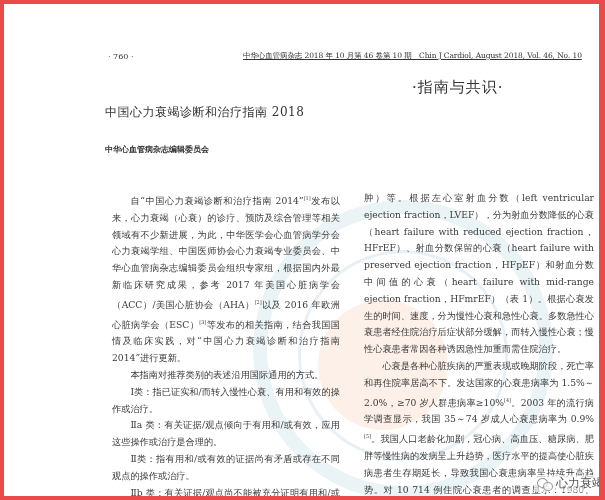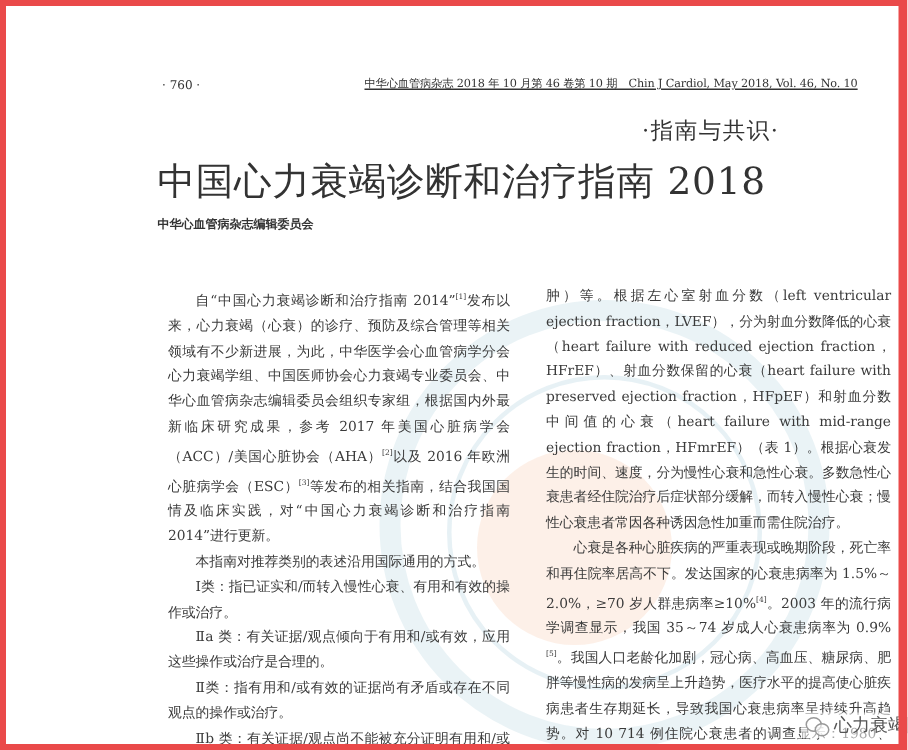--- a/index.html
+++ b/index.html
@@ -47,27 +47,27 @@
       font-size: 8px; color: #333;
     }
     .running-head {
       position: absolute; left: 195px; top: 51px;
       font-size: 7.5px; color: #333;
       text-decoration: underline;
       white-space: nowrap;
       letter-spacing: -0.1px;
     }
     .section-label {
-      position: absolute; left: 380px; top: 78px;
+      position: absolute; left: 364px; top: 78px;
       font-size: 15px; color: #333; letter-spacing: 1px;
       white-space: nowrap;
     }
     .title {
       position: absolute; left: 57px; top: 104px;
-      font-size: 25px; color: #333; letter-spacing: 0.5px;
+      font-size: 12px; color: #333; letter-spacing: 0.5px;
       white-space: nowrap;
     }
     .authors {
       position: absolute; left: 57px; top: 143px;
       font-size: 8px; color: #333; line-height: 14px;
       font-family: "DejaVu Sans", "Liberation Sans", sans-serif;
       font-weight: bold;
       white-space: nowrap;
     }
     .authors .gap { display: inline-block; width: 12px; }
@@ -104,21 +104,21 @@
   </style>
 </head>
 <body>
 
 <div class="page">
   <div class="seal"></div>
   <div class="seal-inner"></div>
   <div class="seal-core"></div>
 
   <div class="pageno">· 760 ·</div>
-  <div class="running-head">中华心血管病杂志 2018 年 10 月第 46 卷第 10 期　Chin J Cardiol, May 2018, Vol. 46, No. 10</div>
+  <div class="running-head">中华心血管病杂志 2018 年 10 月第 46 卷第 10 期　Chin J Cardiol, August 2018, Vol. 46, No. 10</div>
   <div class="section-label">·指南与共识·</div>
 
   <div class="title">中国心力衰竭诊断和治疗指南 2018</div>
 
   <div class="authors">
     <div>中华心血管病杂志编辑委员会</div>
   </div>
 
   <div class="col col-left">
     <p class="indent"><span>自“中国心力衰竭诊断和治疗指南 2014”</span><sup>[1]</sup><span>发布以来，心力衰竭（心衰）的诊疗、预防及综合管理等相关领域有不少新进展，为此，中华医学会心血管病学分会心力衰竭学组、中国医师协会心力衰竭专业委员会、中华心血管病杂志编辑委员会组织专家组，根据国内外最新临床研究成果，参考 2017 年美国心脏病学会（ACC）/美国心脏协会（AHA）</span><sup>[2]</sup><span>以及 2016 年欧洲心脏病学会（ESC）</span><sup>[3]</sup><span>等发布的相关指南，结合我国国情及临床实践，对“中国心力衰竭诊断和治疗指南 2014”进行更新。</span></p>

